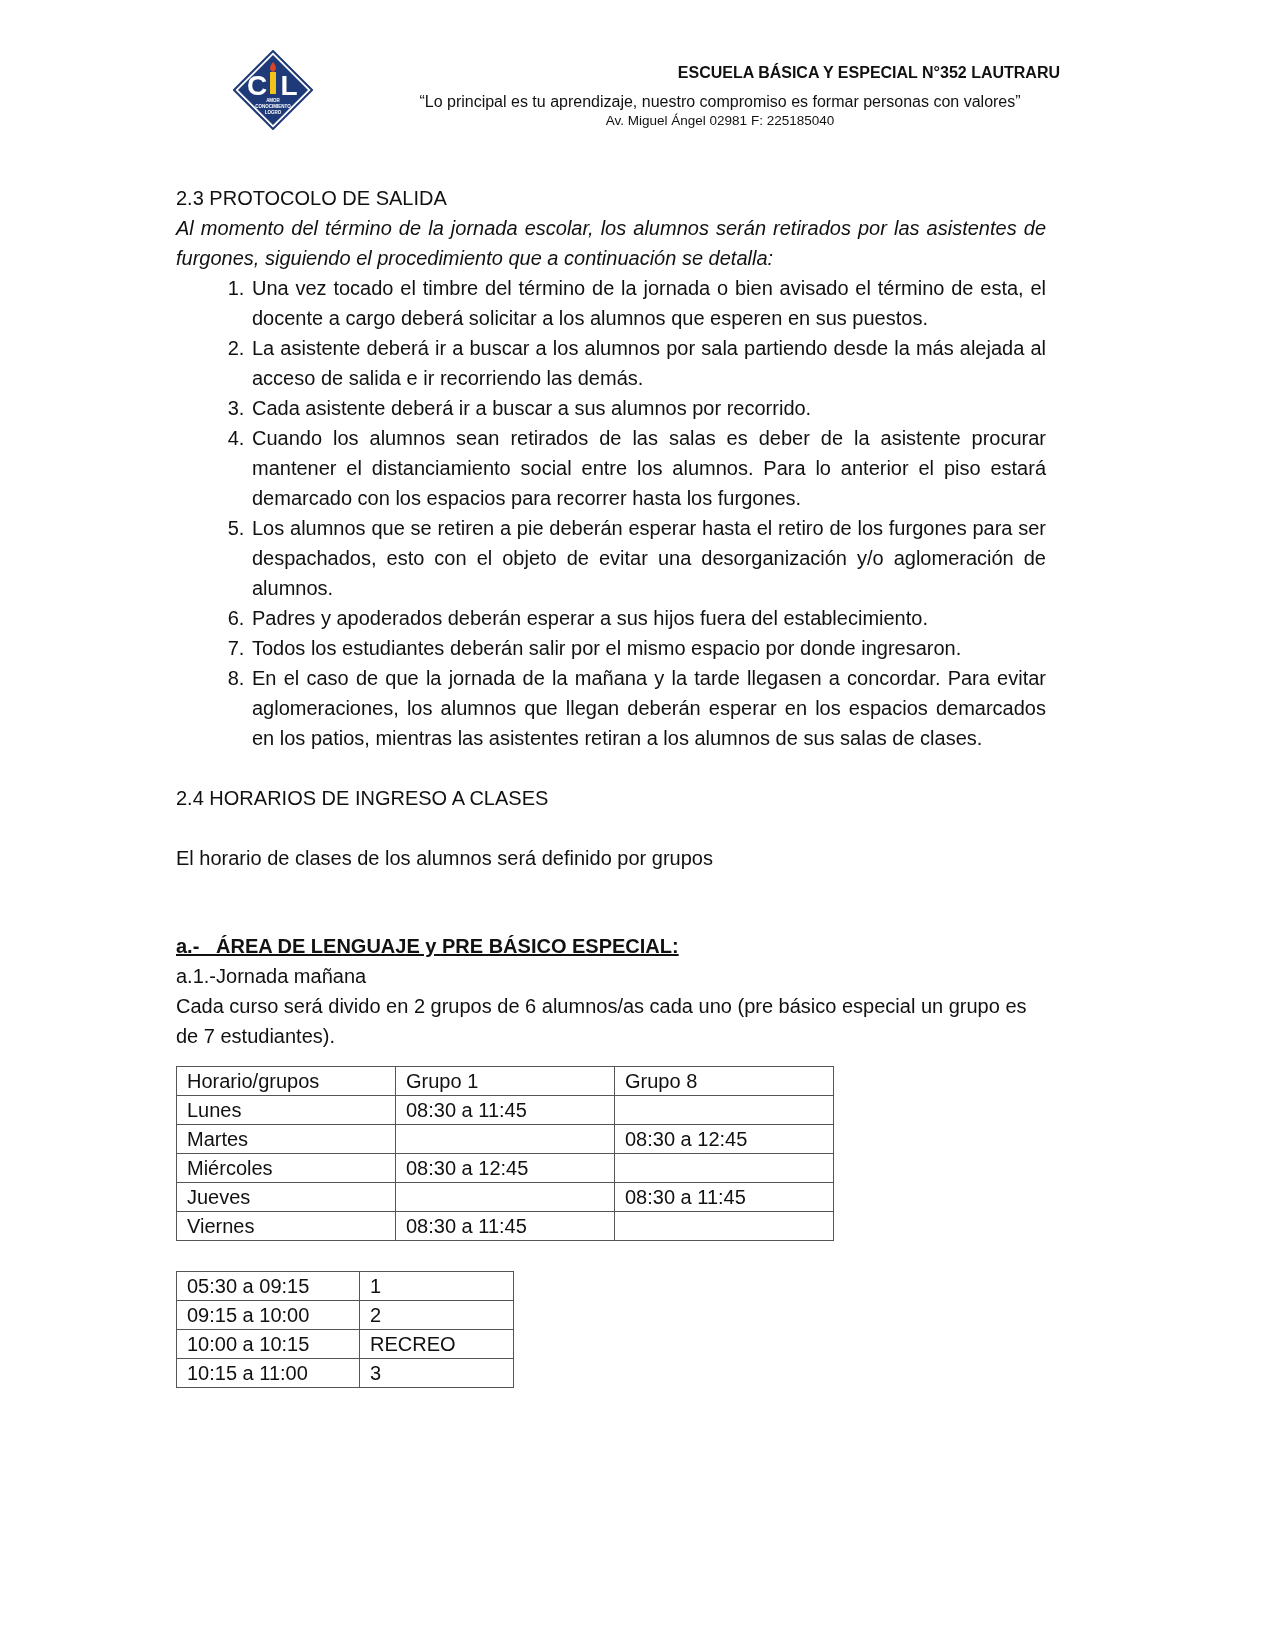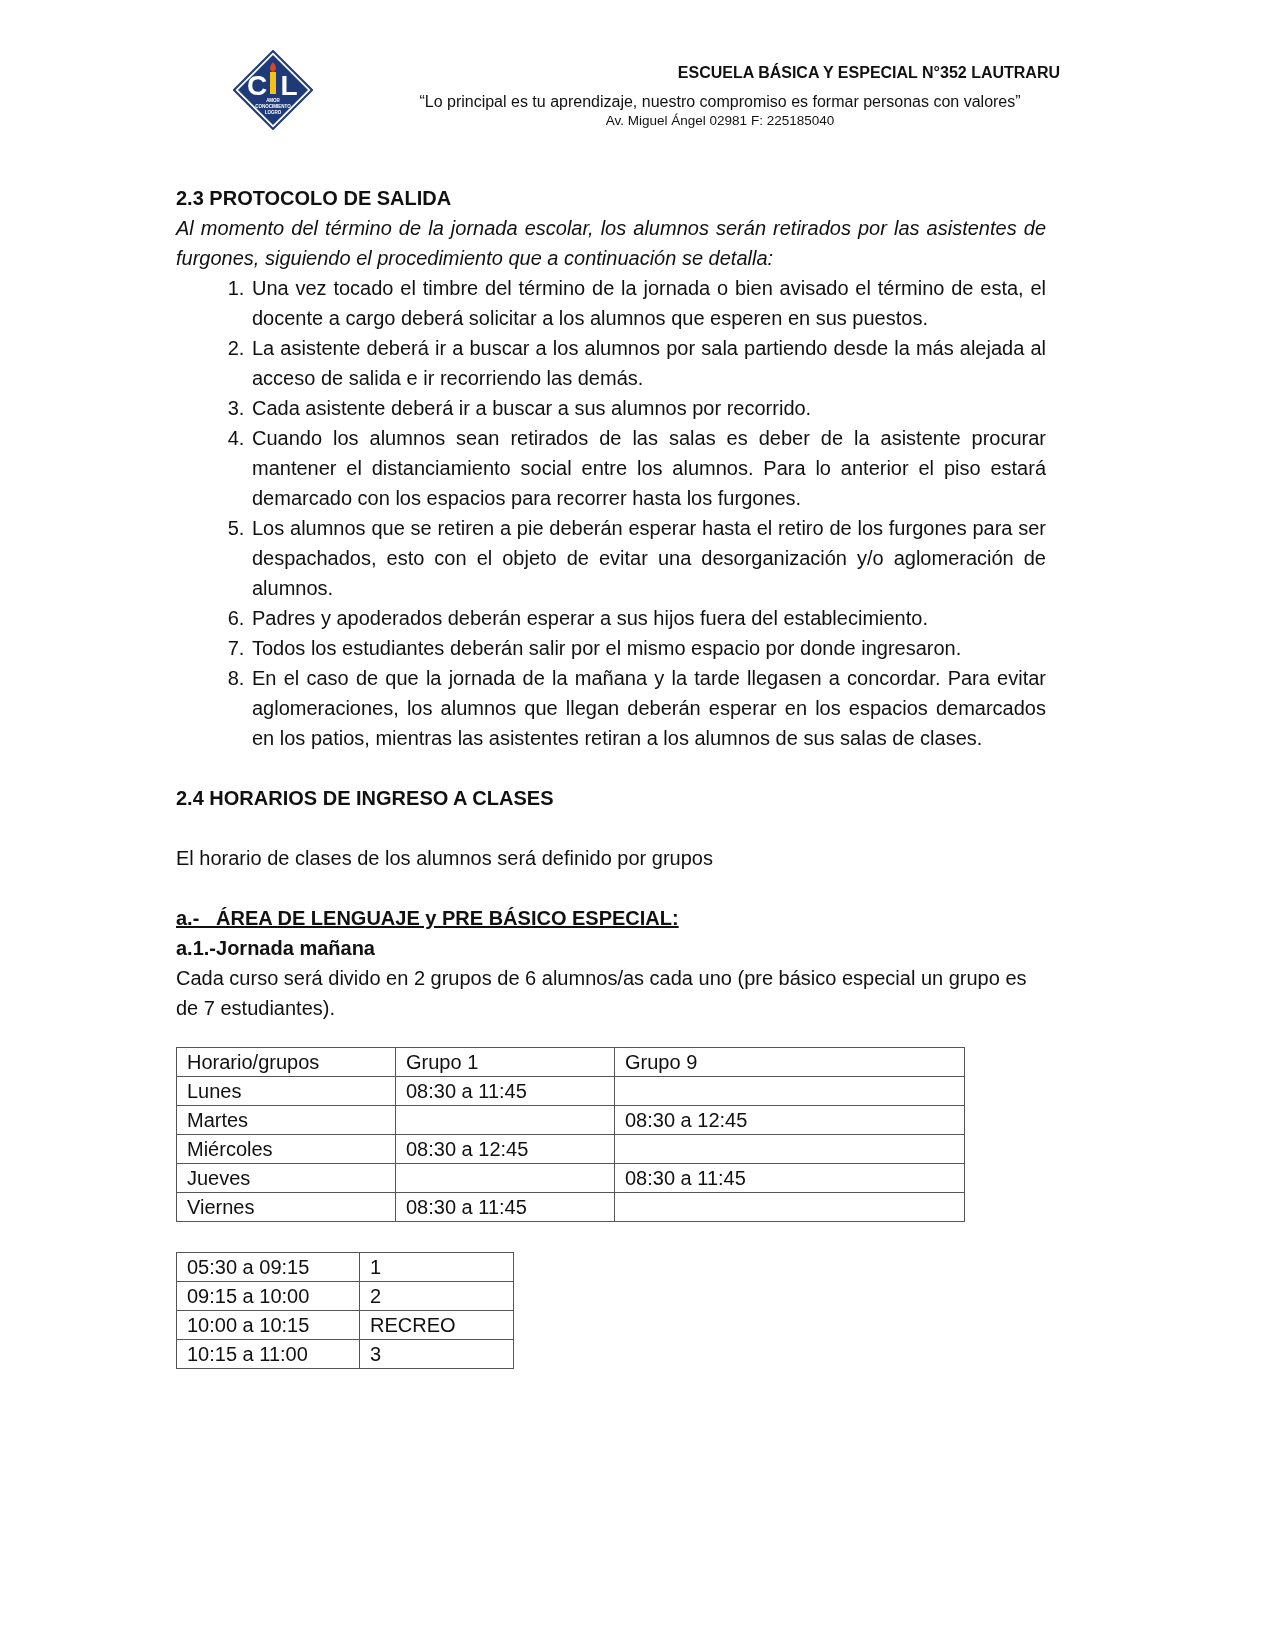--- a/index.html
+++ b/index.html
@@ -8,32 +8,32 @@
   .page { position: absolute; inset: 0; }
 
   
   .logo { position: absolute; left: 233px; top: 50px; width: 80px; height: 80px; }
   .hdr { position: absolute; left: 380px; width: 680px; text-align: center; color: #111; }
   .hdr-title { top: 64px; font-size: 16px; font-weight: bold; text-align: right; }
   .hdr-motto { top: 93px; font-size: 16px; }
   .hdr-addr  { top: 113px; font-size: 13.5px; }
 
   .content { position: absolute; left: 176px; top: 183px; width: 870px; font-size: 20px; line-height: 30px; }
-  .h { font-weight: bold; }
+  .h { font-weight: normal; }
   p { margin: 0; }
   .justify { text-align: justify; font-style: italic; }
   ol { margin: 0; padding-left: 74px; }
   ol li { text-align: justify; padding-left: 2px; }
   ol li::marker { font-size: 20px; }
   .gap { height: 30px; }
   .u { text-decoration: underline; font-weight: bold; }
 
   table { border-collapse: collapse; font-size: 20px; }
   td { border: 1.5px solid #555; padding: 0 10px; height: 28px; line-height: 28px; vertical-align: middle; }
-  .t1 { margin-top: 24px; width: 789px; }
+  .t1 { margin-top: 15px; width: 658px; }
   .t1 td:nth-child(1) { width: 198px; }
   .t1 td:nth-child(2) { width: 198px; }
   .t2 { margin-top: 30px; width: 338px; }
   .t2 td:nth-child(1) { width: 162px; }
 </style>
 </head>
 <body>
 
 <div class="page">
 
@@ -64,30 +64,30 @@
       <li>Los alumnos que se retiren a pie deberán esperar hasta el retiro de los furgones para ser despachados, esto con el objeto de evitar una desorganización y/o aglomeración de alumnos.</li>
       <li>Padres y apoderados deberán esperar a sus hijos fuera del establecimiento.</li>
       <li>Todos los estudiantes deberán salir por el mismo espacio por donde ingresaron.</li>
       <li>En el caso de que la jornada de la mañana y la tarde llegasen a concordar. Para evitar aglomeraciones, los alumnos que llegan deberán esperar en los espacios demarcados en los patios, mientras las asistentes retiran a los alumnos de sus salas de clases.</li>
     </ol>
     <div class="gap"></div>
     <p class="h">2.4 HORARIOS DE INGRESO A CLASES</p>
     <div class="gap"></div>
     <p>El horario de clases de los alumnos será definido por grupos</p>
     <div class="gap"></div>
-    <p class="u" style="white-space: pre;">a.-   ÁREA DE LENGUAJE y PRE BÁSICO ESPECIAL:</p>
+    <p class="u" style="white-space: pre; margin-top: 28px;">a.-   ÁREA DE LENGUAJE y PRE BÁSICO ESPECIAL:</p>
     <p class="h">a.1.-Jornada mañana</p>
     <p>Cada curso será divido en 2 grupos de 6 alumnos/as cada uno (pre básico especial un grupo es de 7 estudiantes).</p>
 
     <table class="t1">
       <tbody>
           <tr>
         <td>Horario/grupos</td>
         <td>Grupo 1</td>
-        <td>Grupo 9</td>
+        <td>Grupo 8</td>
       </tr>
       <tr>
         <td>Lunes</td>
         <td>08:30 a 11:45</td>
         <td></td>
       </tr>
       <tr>
         <td>Martes</td>
         <td></td>
         <td>08:30 a 12:45</td>

